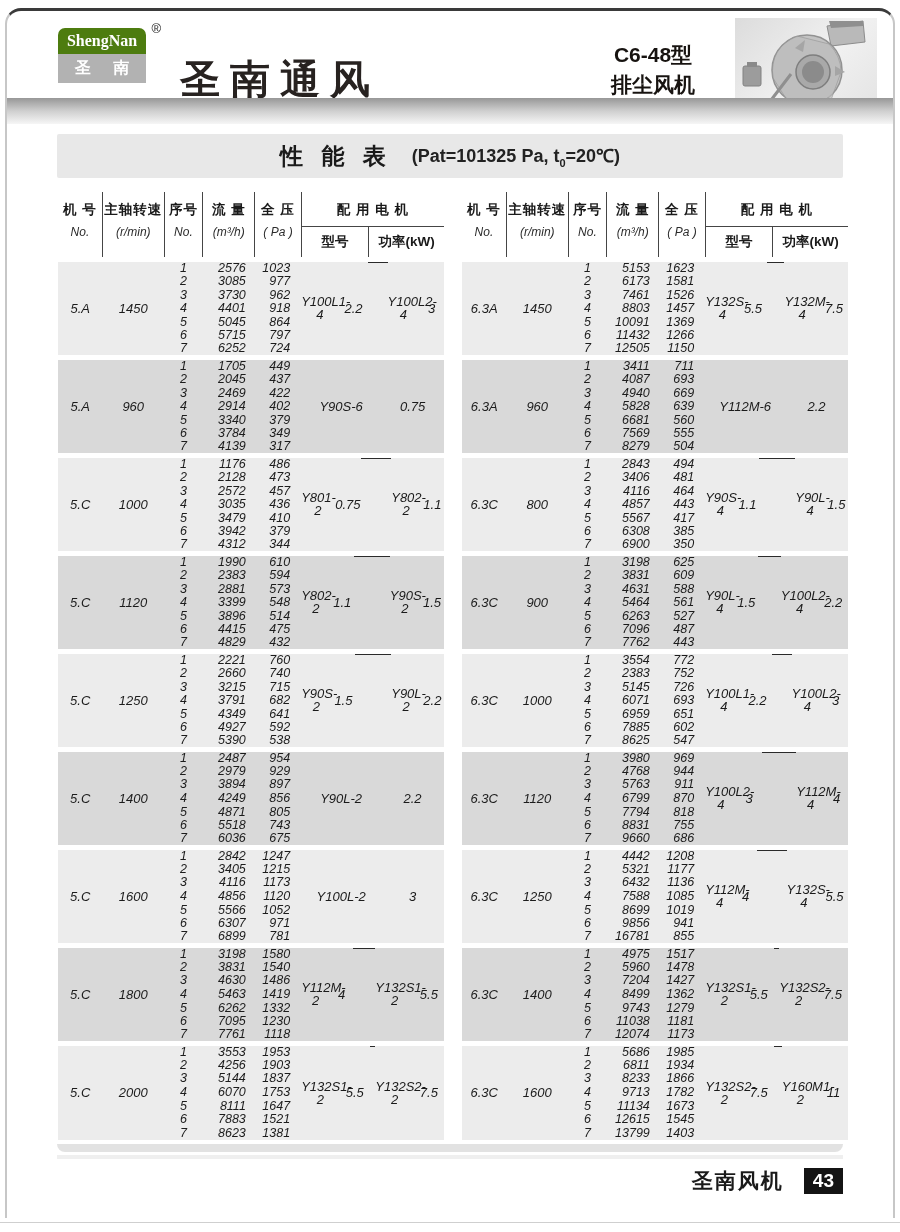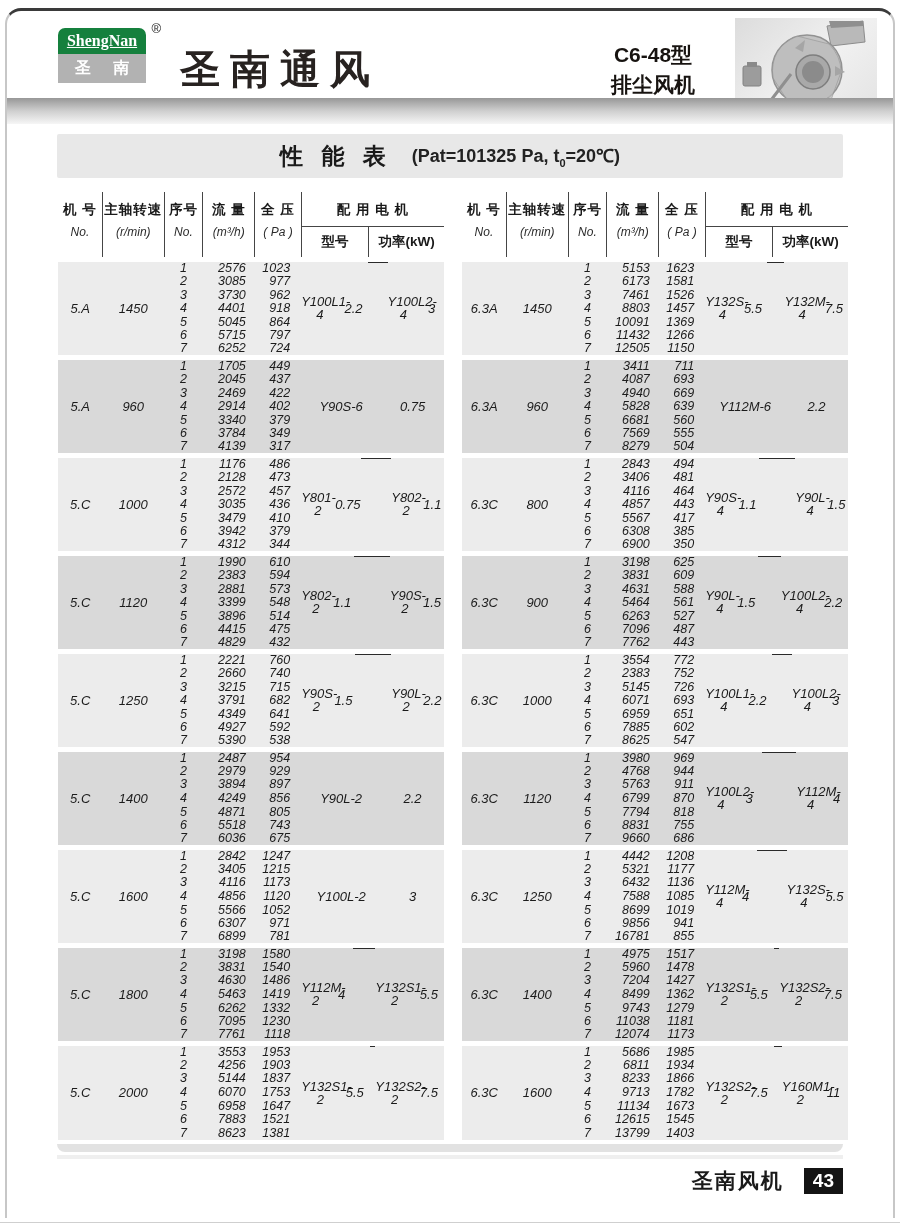--- a/index.html
+++ b/index.html
@@ -9,25 +9,25 @@
   
   .side-frame{position:absolute;top:8px;left:5px;right:5px;bottom:14px;
     border-top:3px solid #3a3a3a;border-left:2px solid #c7c7c7;border-right:2px solid #c7c7c7;
     border-radius:16px 16px 0 0;pointer-events:none;z-index:5;}
   .bottom-edge{position:absolute;left:0;right:0;bottom:9px;border-top:1.5px solid #cfcfcf;}
 
   
   .header-area{position:relative;height:98px;}
   .logo{position:absolute;left:58px;top:28px;width:88px;}
   .logo-reg{position:absolute;top:-7px;right:-15px;font-size:13px;color:#222;}
-  .logo-en{background:#15803d;color:#fff;font-family:"Liberation Serif",serif;font-weight:bold;
-    font-size:16px;text-align:center;padding:4px 4px;border-radius:7px 7px 0 0;text-decoration:underline;}
+  .logo-en{background:#4d7c0f;color:#fff;font-family:"Liberation Serif",serif;font-weight:bold;
+    font-size:16px;text-align:center;padding:4px 4px;border-radius:7px 7px 0 0;}
   .logo-cn{background:#b2b2b2;color:#fff;font-weight:bold;font-size:16px;text-align:center;
     letter-spacing:9px;padding:4px 0 4px 9px;}
-  .company-title{position:absolute;left:180px;top:42px;font-size:40px;font-weight:bold;
+  .company-title{position:absolute;left:180px;top:52px;font-size:40px;font-weight:bold;
     letter-spacing:10px;color:#272220;}
   .model-block{position:absolute;left:590px;top:40px;width:126px;text-align:center;
     font-size:21px;font-weight:bold;line-height:1.45;color:#171310;}
   .fan-img{position:absolute;left:735px;top:18px;width:142px;height:96px;
     background:linear-gradient(135deg,#dcdcdc,#f1f1f1 55%,#e3e3e3);}
   .gradient-band{position:absolute;top:98px;left:5px;right:5px;height:26px;
     background:linear-gradient(to bottom,#979797,#cfcfcf 50%,#f6f6f6);}
 
   
   .perf-bar{margin:36px 57px 0;height:44px;background:#e8e8e8;border-radius:2px;
@@ -573,21 +573,21 @@
             <td class="num cell-flow">5144</td>
             <td class="num cell-pressure">1837</td>
           </tr>
           <tr class="data-row g-light">
             <td class="num cell-seq">4</td>
             <td class="num cell-flow">6070</td>
             <td class="num cell-pressure">1753</td>
           </tr>
           <tr class="data-row g-light">
             <td class="num cell-seq">5</td>
-            <td class="num cell-flow">6958</td>
+            <td class="num cell-flow">8111</td>
             <td class="num cell-pressure">1647</td>
           </tr>
           <tr class="data-row g-light">
             <td class="num cell-seq">6</td>
             <td class="num cell-flow">7883</td>
             <td class="num cell-pressure">1521</td>
           </tr>
           <tr class="data-row g-light">
             <td class="num cell-seq">7</td>
             <td class="num cell-flow">8623</td>

